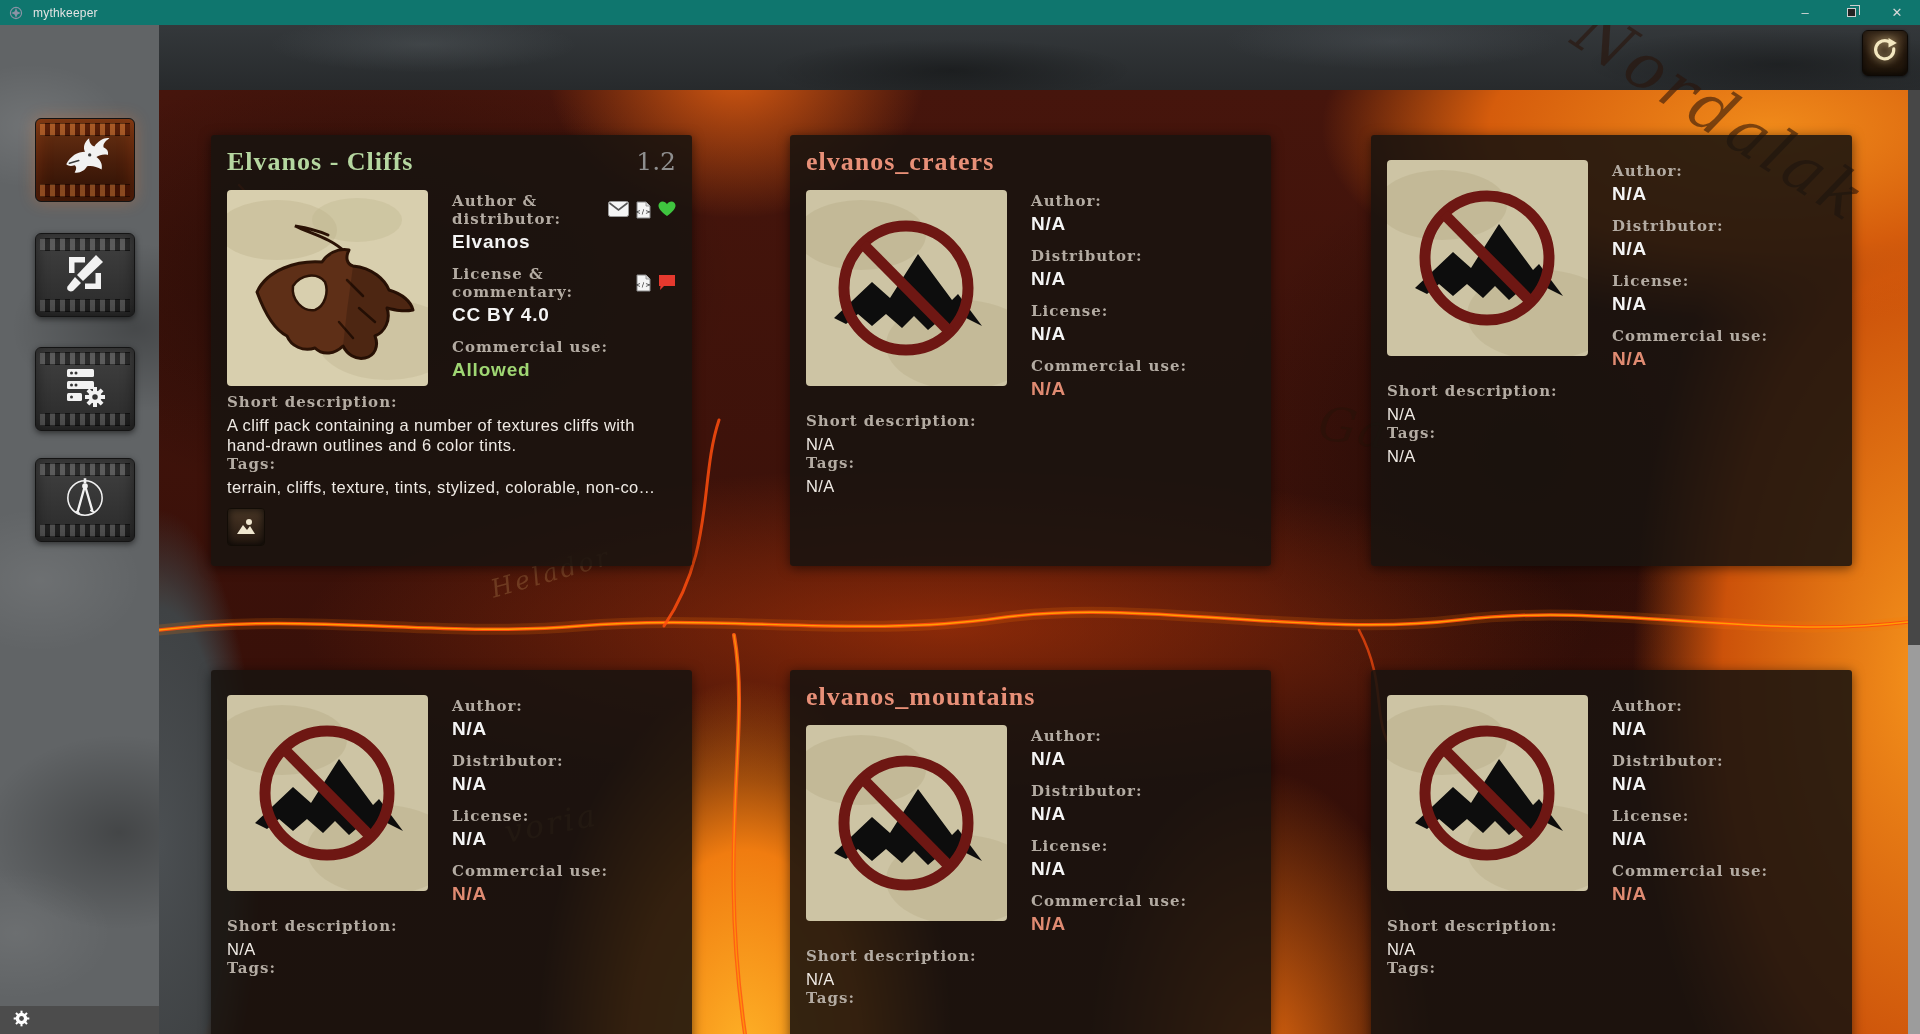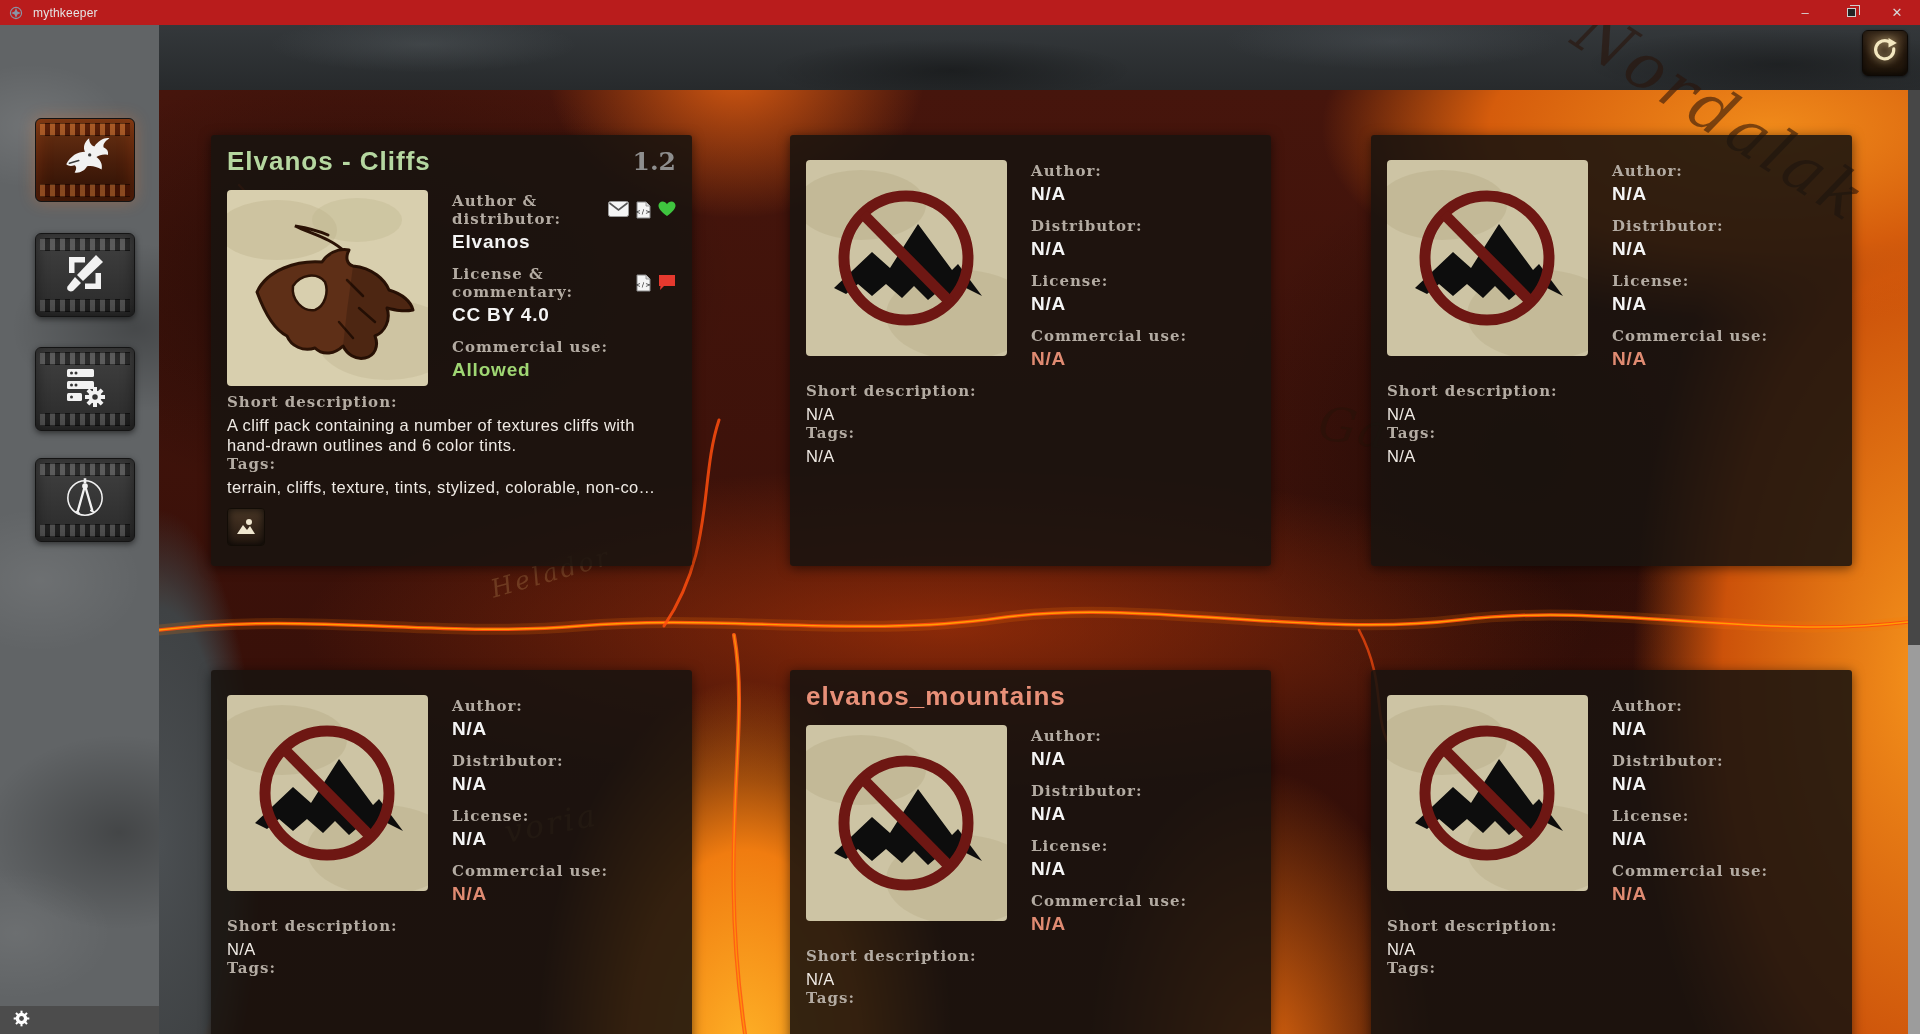--- a/index.html
+++ b/index.html
@@ -1,21 +1,21 @@
 <!DOCTYPE html>
 <html><head>
 <meta charset="utf-8">
 <style>
   * { margin:0; padding:0; box-sizing:border-box; }
   html,body { width:1920px; height:1034px; overflow:hidden; background:#1a1a1a;
               font-family:"Liberation Sans", sans-serif; }
 
   
   .titlebar { position:absolute; left:0; top:0; width:1920px; height:25px;
-              background:#b91c1c; display:flex; align-items:center; z-index:50; }
+              background:#0f766e; display:flex; align-items:center; z-index:50; }
   .titlebar .appicon { width:14px; height:14px; margin:0 10px 0 9px; }
   .titlebar .apptitle { color:#e4e4e4; font-size:12px; letter-spacing:.2px; }
   .win-controls { margin-left:auto; display:flex; height:100%; }
   .win-btn { width:46px; height:100%; display:flex; align-items:center; justify-content:center;
              color:#d8d8d8; font-size:13px; cursor:default; }
   .restore-glyph { width:9px; height:9px; border:1px solid #cfcfcf; position:relative; background:#232323; }
   .restore-glyph::before { content:''; position:absolute; top:-4px; left:2px; width:9px; height:9px;
              border-top:1px solid #cfcfcf; border-right:1px solid #cfcfcf; }
 
   
@@ -85,25 +85,25 @@
   .scroll-track { position:absolute; right:0; top:90px; width:12px; height:944px; background:#474747; z-index:55; }
   .scroll-thumb { position:absolute; left:0; top:555px; width:12px; height:389px; background:#9c9c9c; cursor:pointer; }
 
   
   .card { position:absolute; width:481px; padding:12px 16px 14px;
       background:rgba(25,19,15,.88); border-radius:3px; z-index:20;
       box-shadow:0 2px 12px rgba(0,0,0,.55); color:#eee; }
   .card.row1 { top:135px; height:431px; }
   .card.row2 { top:670px; height:380px; }
   .card-header { display:flex; align-items:flex-start; justify-content:space-between; }
-  .card-title { font-family:Liberation Sans, sans-serif; font-weight:bold; font-size:26px;
+  .card-title { font-family:Liberation Serif, serif; font-weight:bold; font-size:26px;
       letter-spacing:1px; line-height:1.15; }
   .card-title.green { color:#b5d7a0; }
   .card-title.salmon { color:#e89078; }
-  .card-version { font-family:"DejaVu Serif", serif; font-weight:bold; font-size:25px; color:#8e8e8e; }
+  .card-version { font-family:"DejaVu Serif", serif; font-weight:normal; font-size:25px; color:#8e8e8e; }
   .card-body { display:flex; margin-top:13px; }
   .thumb { width:201px; height:196px; border-radius:4px; overflow:hidden; flex:none; cursor:pointer; }
   .thumb svg { display:block; }
   .fields { margin-left:24px; flex:1; min-width:0; padding-top:2px; }
   .field { margin-bottom:12px; }
   .label { font-family:"DejaVu Serif", serif; font-weight:bold; font-size:15px; color:#b3aba2;
       letter-spacing:1px; display:flex; align-items:center; }
   .label .icons { display:inline-flex; gap:7px; margin-left:10px; }
   .label .icons span { display:inline-flex; cursor:pointer; }
   .value { font-weight:bold; font-size:19px; color:#f4f4f4; letter-spacing:.8px; margin-top:3px; }
@@ -333,20 +333,24 @@
     <div class="card-footer">
       <button class="gallery-btn">
         <span><svg width="24" height="24" viewBox="0 0 24 24">
             <circle cx="15" cy="8" r="3" fill="#efe6cf"></circle>
             <path d="M3 20 L9 11 L13 16 L16 12 L21 20 Z" fill="#efe6cf"></path>
           </svg></span>
       </button>
     </div>
   </section>
 <section class="card row1" style="left: 790px;">
+    <div class="card-header">
+      <h2 class="card-title salmon">elvanos_craters</h2>
+
+    </div>
     <div class="card-body">
       <div class="thumb">
         <svg width="201" height="196" viewBox="0 0 201 196">
           <rect width="201" height="196" fill="#cdc4a4"></rect>
           <ellipse cx="55" cy="45" rx="65" ry="35" fill="rgba(140,125,80,.15)"></ellipse>
           <ellipse cx="155" cy="155" rx="75" ry="45" fill="rgba(140,125,80,.13)"></ellipse>
           <path fill="#0d0d0d" d="M28,128 L66,92 L84,108 L112,64 L146,110 L152,104 L176,136 L160,128 L150,140 L136,128 L122,140 L108,126 L96,138 L80,124 L66,136 L52,124 L40,134 Z"></path>
           <circle cx="100" cy="98" r="62" fill="none" stroke="#6e1713" stroke-width="11"></circle>
           <line x1="57" y1="54" x2="144" y2="142" stroke="#6e1713" stroke-width="11"></line>
         </svg>

